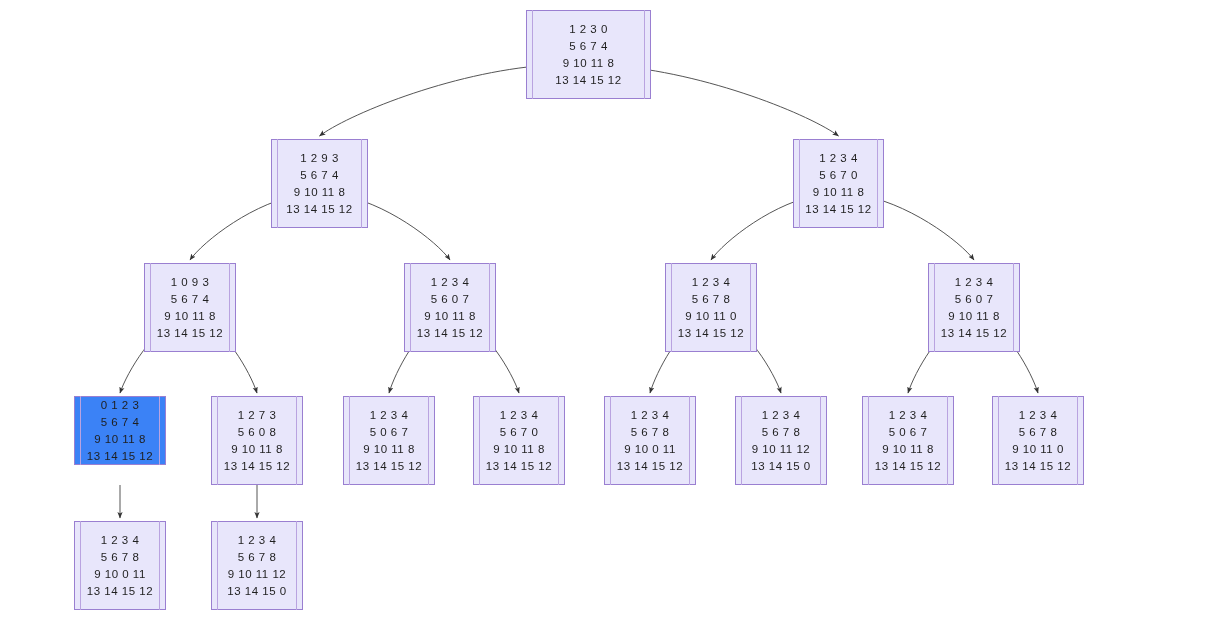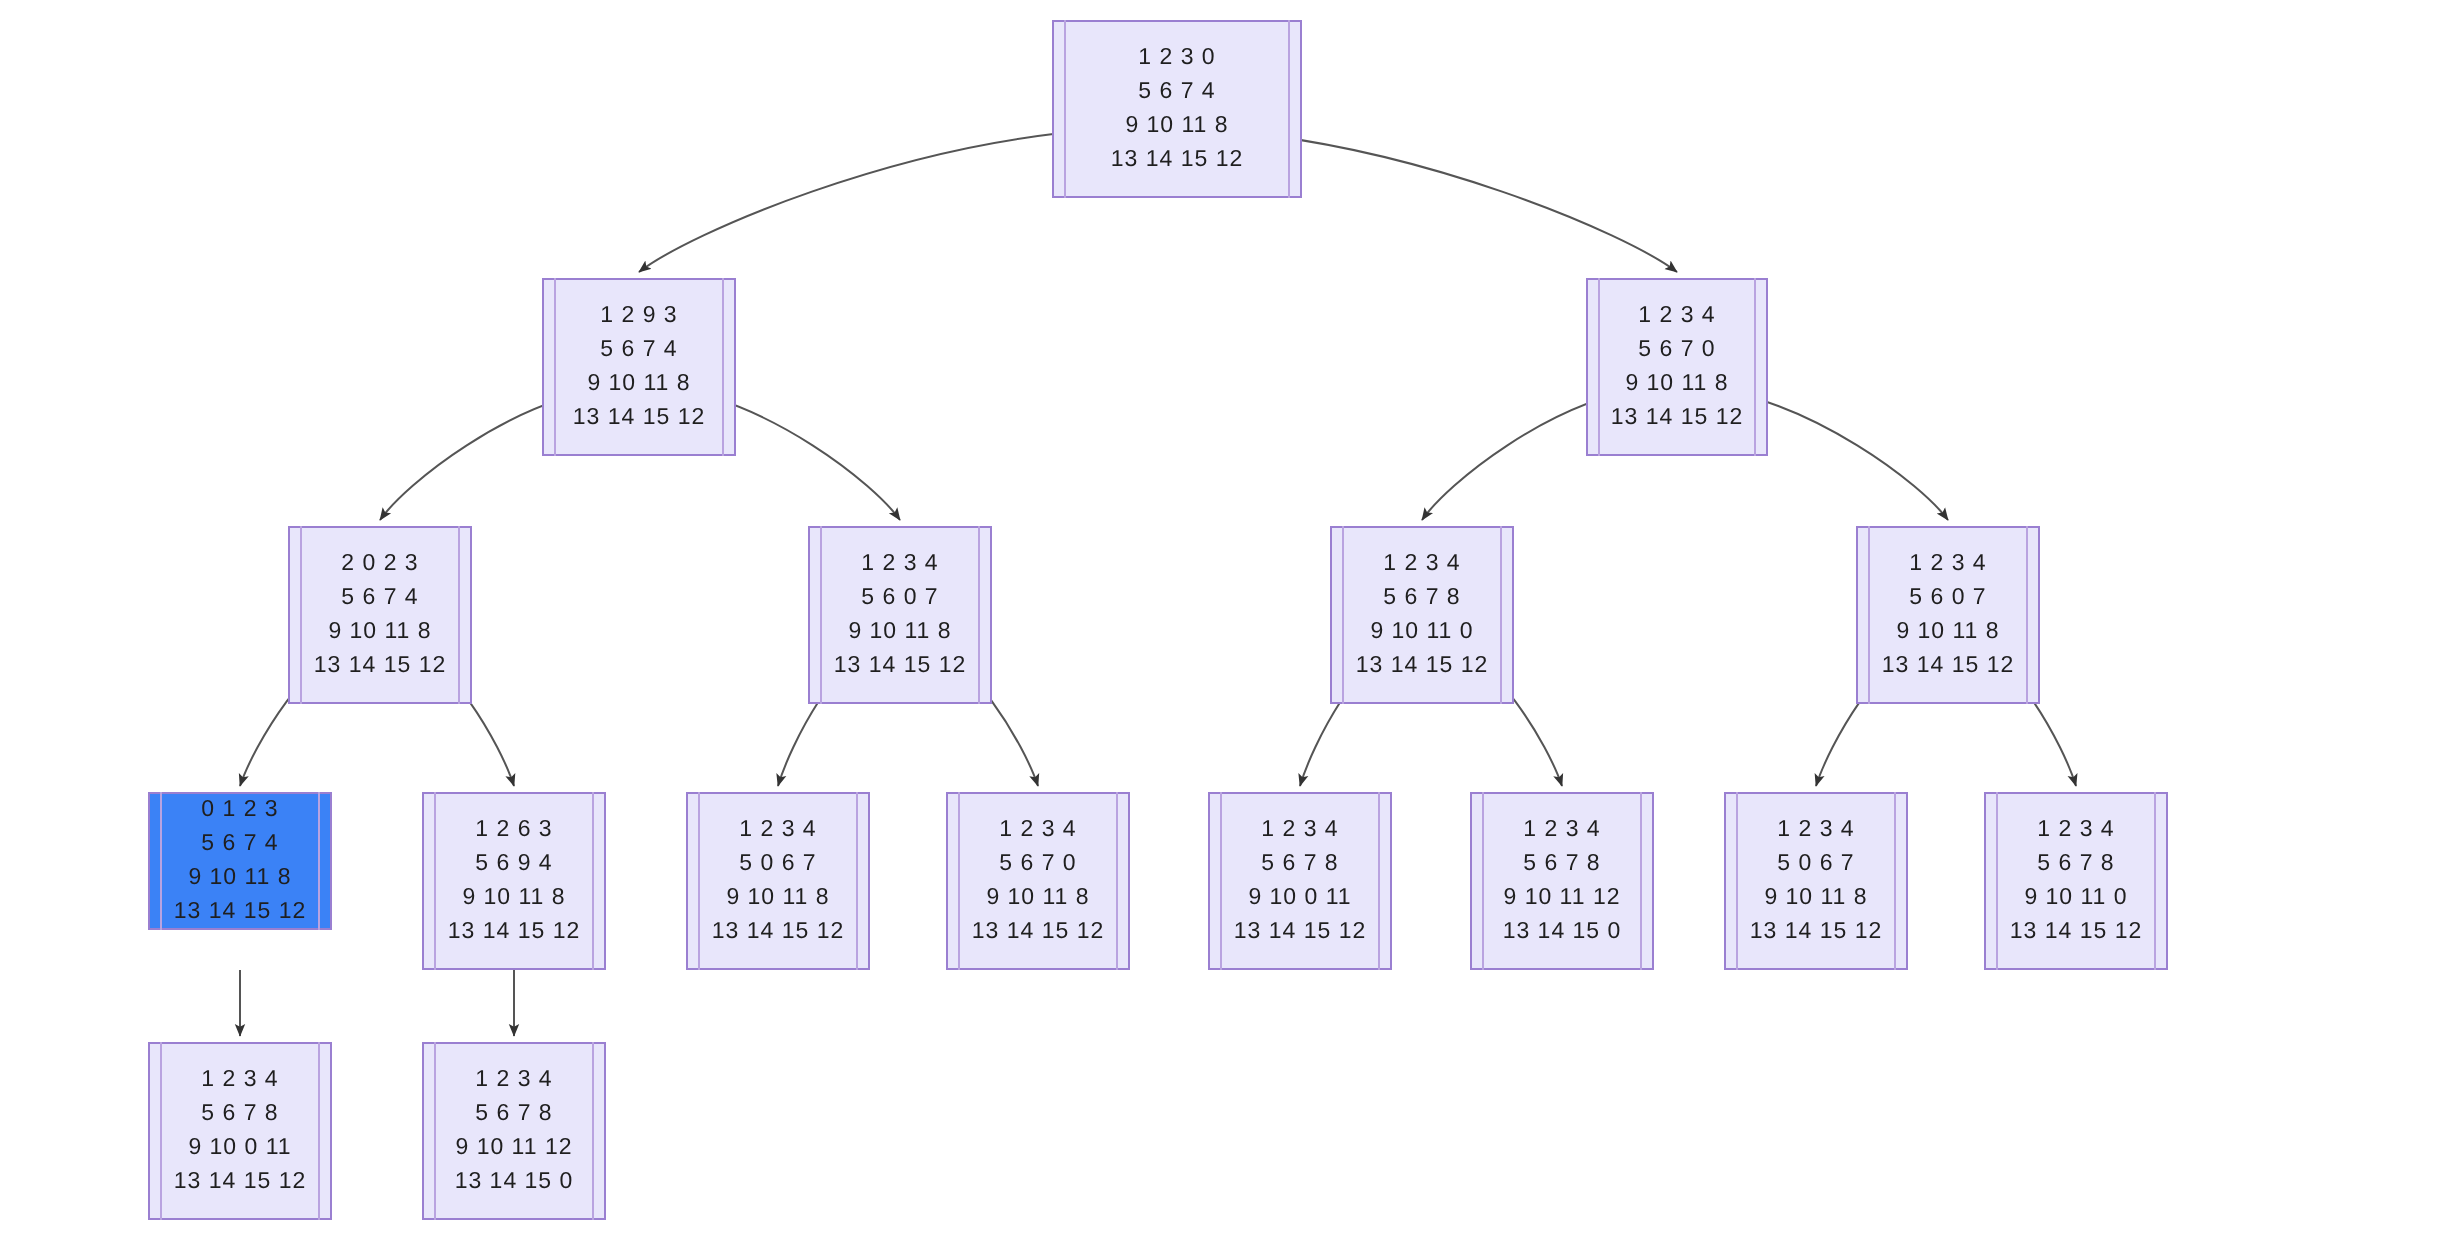--- a/index.html
+++ b/index.html
@@ -111,21 +111,21 @@
       <div class="node" style="left: 793px; top: 139px; width: 91px; height: 89px; background: rgb(232, 230, 251); border-color: rgb(154, 127, 209);">
         <div class="rows">
           <div class="row">1 2 3 4</div>
           <div class="row">5 6 7 0</div>
           <div class="row">9 10 11 8</div>
           <div class="row">13 14 15 12</div>
         </div>
       </div>
       <div class="node" style="left: 144px; top: 263px; width: 92px; height: 89px; background: rgb(232, 230, 251); border-color: rgb(154, 127, 209);">
         <div class="rows">
-          <div class="row">2 0 2 3</div>
+          <div class="row">1 0 9 3</div>
           <div class="row">5 6 7 4</div>
           <div class="row">9 10 11 8</div>
           <div class="row">13 14 15 12</div>
         </div>
       </div>
       <div class="node" style="left: 404px; top: 263px; width: 92px; height: 89px; background: rgb(232, 230, 251); border-color: rgb(154, 127, 209);">
         <div class="rows">
           <div class="row">1 2 3 4</div>
           <div class="row">5 6 0 7</div>
           <div class="row">9 10 11 8</div>
@@ -151,22 +151,22 @@
       <div class="node" style="left: 74px; top: 396px; width: 92px; height: 69px; background: #3b82f6; border-color: rgb(154, 127, 209);">
         <div class="rows">
           <div class="row">0 1 2 3</div>
           <div class="row">5 6 7 4</div>
           <div class="row">9 10 11 8</div>
           <div class="row">13 14 15 12</div>
         </div>
       </div>
       <div class="node" style="left: 211px; top: 396px; width: 92px; height: 89px; background: rgb(232, 230, 251); border-color: rgb(154, 127, 209);">
         <div class="rows">
-          <div class="row">1 2 6 3</div>
-          <div class="row">5 6 9 4</div>
+          <div class="row">1 2 7 3</div>
+          <div class="row">5 6 0 8</div>
           <div class="row">9 10 11 8</div>
           <div class="row">13 14 15 12</div>
         </div>
       </div>
       <div class="node" style="left: 343px; top: 396px; width: 92px; height: 89px; background: rgb(232, 230, 251); border-color: rgb(154, 127, 209);">
         <div class="rows">
           <div class="row">1 2 3 4</div>
           <div class="row">5 0 6 7</div>
           <div class="row">9 10 11 8</div>
           <div class="row">13 14 15 12</div>

